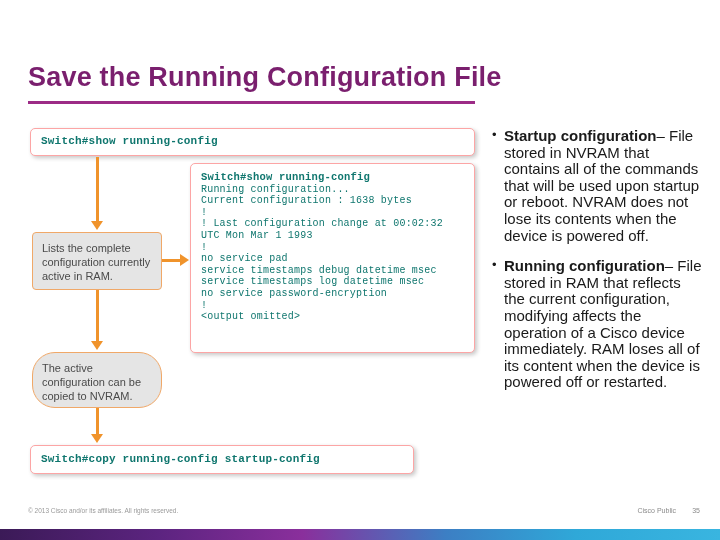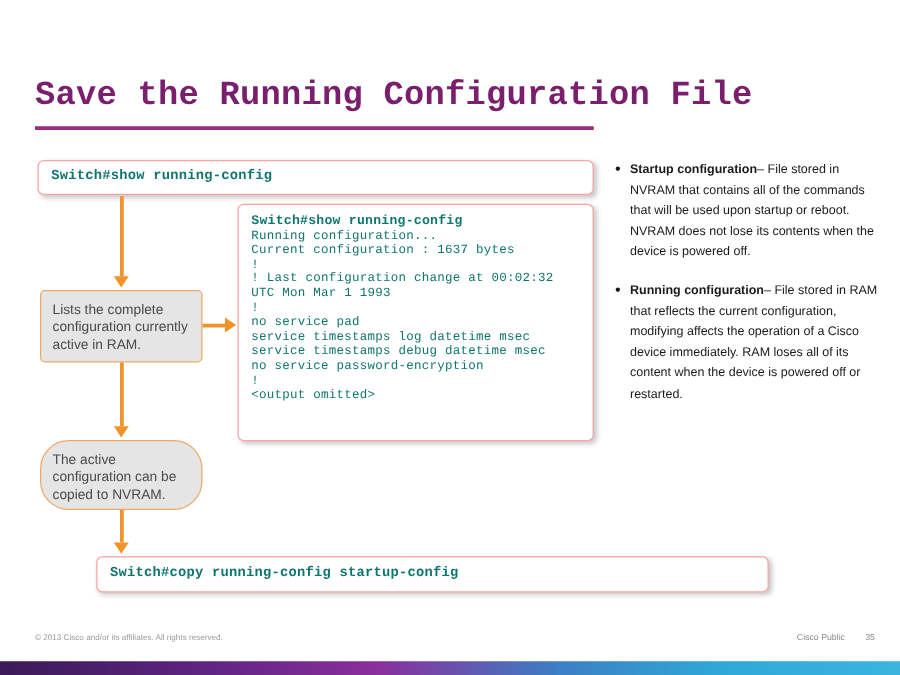--- a/index.html
+++ b/index.html
@@ -18,21 +18,20 @@
   
   .slide-title {
     position: absolute;
     left: 28px;
     top: 62px;
     font-size: 27px;
     font-weight: bold;
     color: #7a1f6e;
     letter-spacing: 0.2px;
     white-space: nowrap;
-    font-family: Liberation Mono, monospace;
   }
   .title-rule {
     position: absolute;
     left: 28px;
     top: 101px;
     width: 447px;
     height: 3px;
     background: #9c2b86;
   }
 
@@ -57,24 +56,23 @@
   #cli-top {
     left: 30px;
     top: 128px;
     width: 445px;
     height: 28px;
     padding: 6px 0 0 10px;
   }
   #cli-bottom {
     left: 30px;
     top: 445px;
-    width: 538px;
+    width: 384px;
     height: 29px;
     padding: 7px 0 0 10px;
-    margin-left: 47px;
   }
 
   
   #cli-output {
     left: 190px;
     top: 163px;
     width: 285px;
     height: 190px;
     padding: 8px 0 0 10px;
     overflow: hidden;
@@ -136,21 +134,21 @@
     border-left: 9px solid #f0932b;
   }
 
   
   .bullets {
     position: absolute;
     left: 490px;
     top: 128px;
     width: 214px;
     color: #1a1a1a;
-    font-size: 10px;
+    font-size: 15px;
     line-height: 16.6px;
   }
   .bullet-item {
     position: relative;
     padding-left: 14px;
     margin-bottom: 14px;
   }
   .bullet-item::before {
     content: "•";
     position: absolute;
@@ -204,28 +202,28 @@
 <div class="slide-title">Save the Running Configuration File</div>
 <div class="title-rule"></div>
 
 <div class="cli-box" id="cli-top">
   <div class="cli-line">Switch#show running-config</div>
 </div>
 
 <div class="cli-box" id="cli-output">
   <div class="cli-line bold">Switch#show running-config</div>
   <div class="cli-line">Running configuration...</div>
-  <div class="cli-line">Current configuration : 1637 bytes</div>
+  <div class="cli-line">Current configuration : 1638 bytes</div>
   <div class="cli-line">!</div>
   <div class="cli-line">! Last configuration change at 00:02:32</div>
   <div class="cli-line">UTC Mon Mar 1 1993</div>
   <div class="cli-line">!</div>
   <div class="cli-line">no service pad</div>
+  <div class="cli-line">service timestamps debug datetime msec</div>
   <div class="cli-line">service timestamps log datetime msec</div>
-  <div class="cli-line">service timestamps debug datetime msec</div>
   <div class="cli-line">no service password-encryption</div>
   <div class="cli-line">!</div>
   <div class="cli-line">&lt;output omitted&gt;</div>
 </div>
 
 <div class="callout" id="callout-1">Lists the complete configuration currently active in RAM.</div>
 
 <div class="callout" id="callout-2">The active configuration can be copied to NVRAM.</div>
 
 <div class="arrow-line" style="left:96px; top:157px; width:3px; height:64px;"></div>

